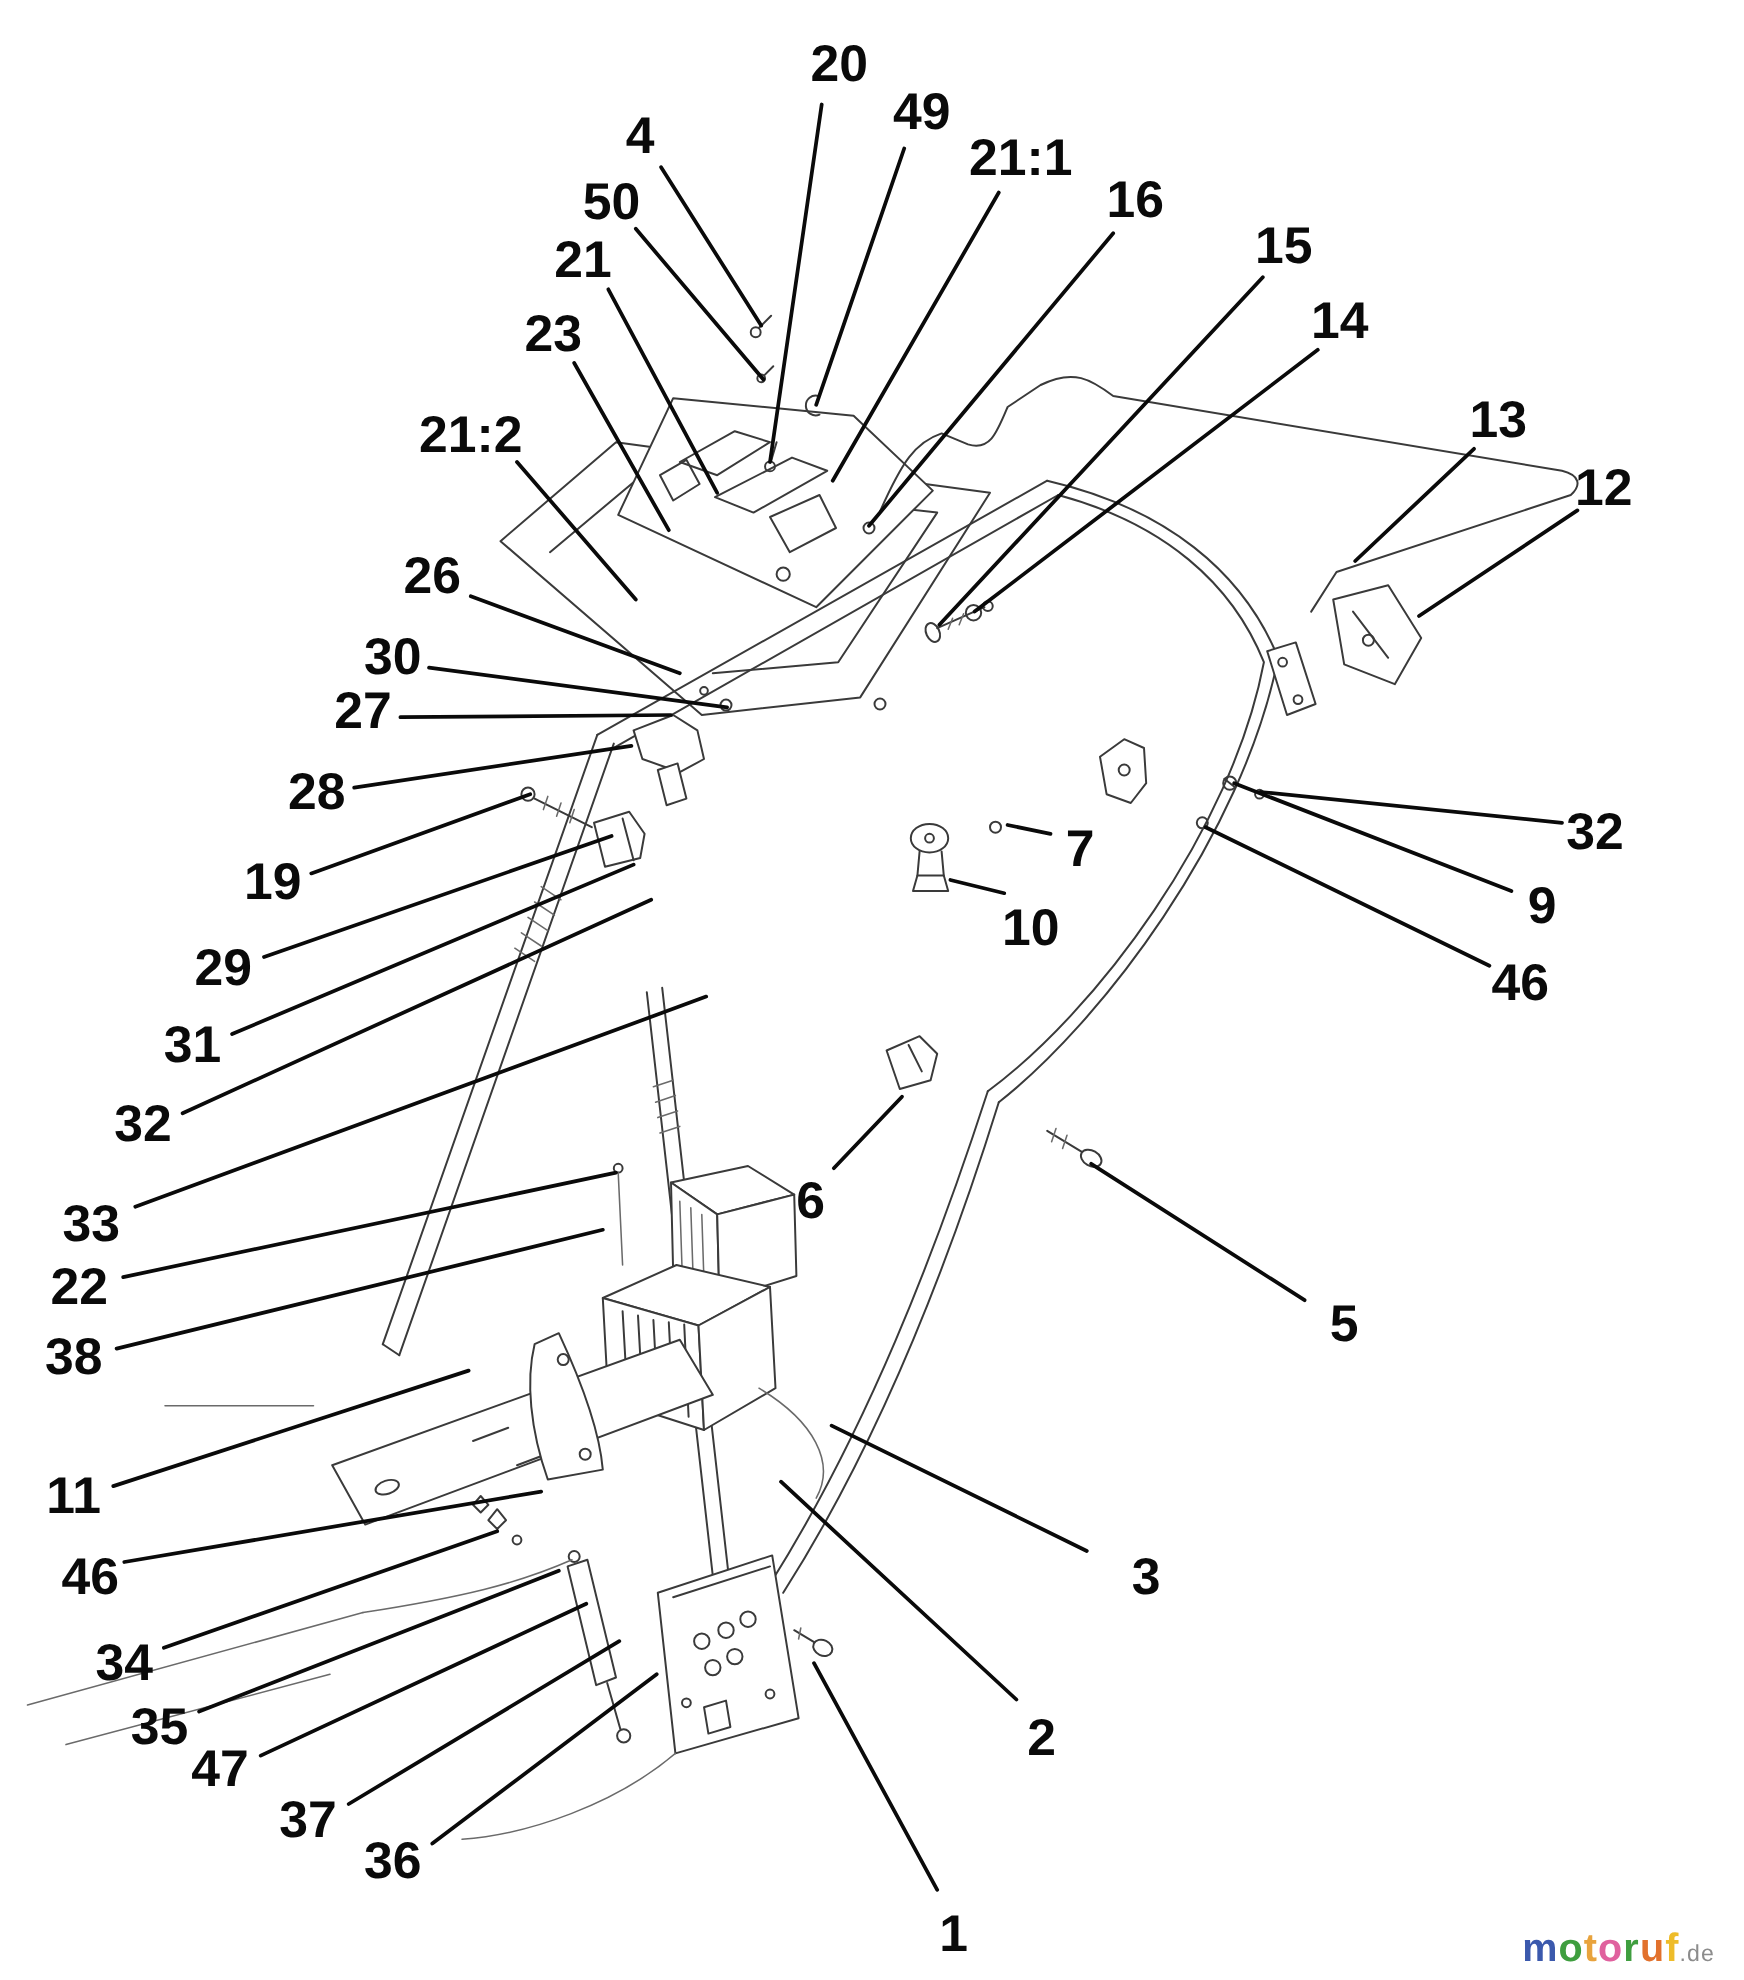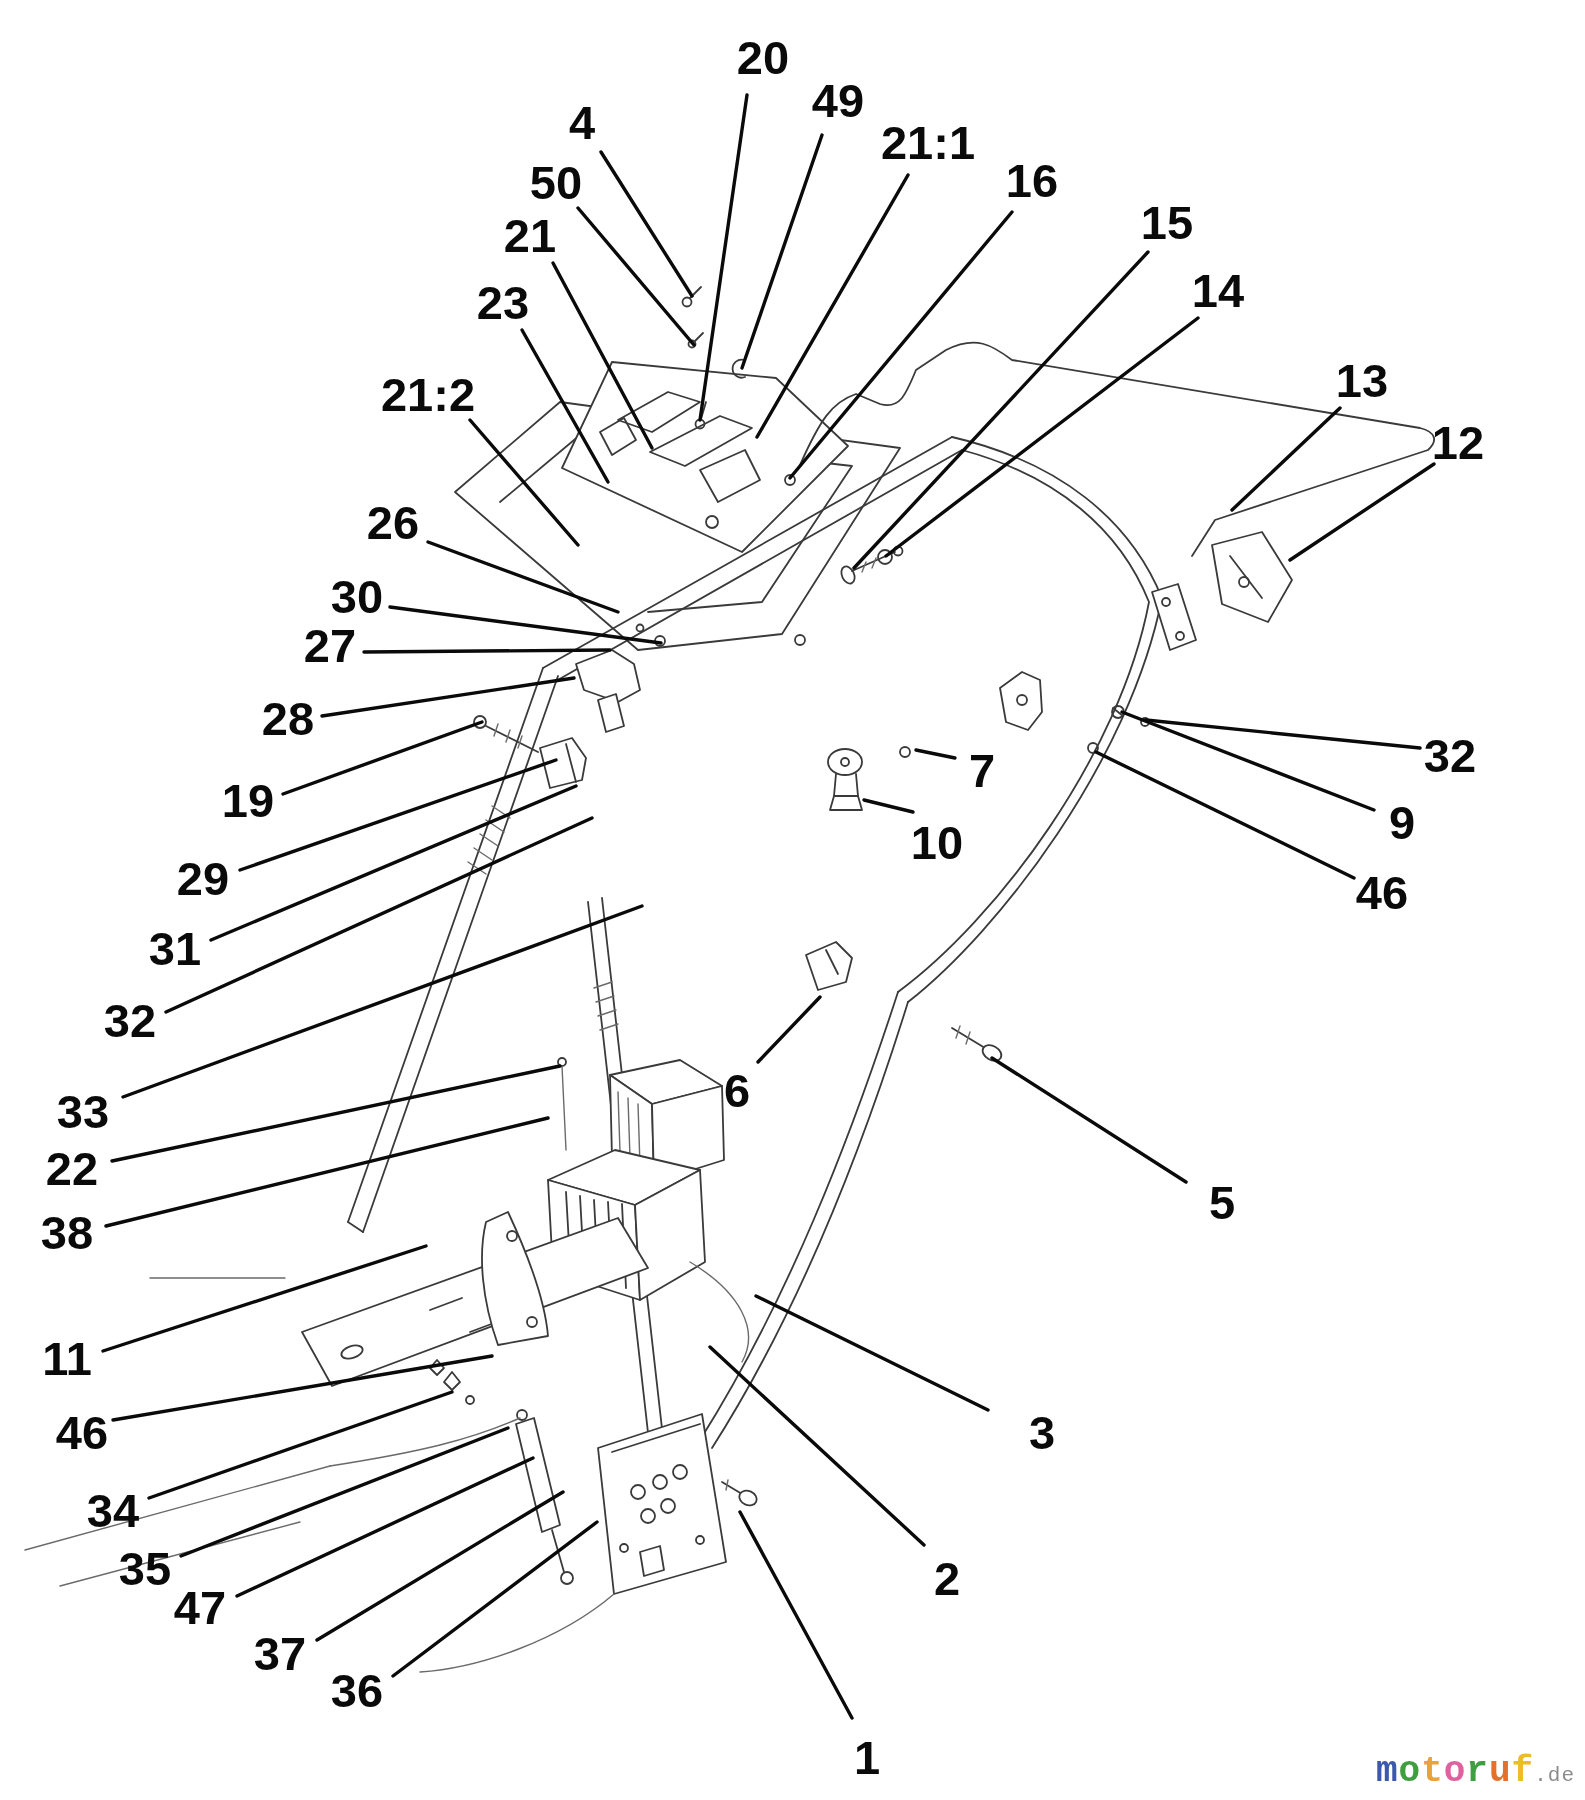--- a/index.html
+++ b/index.html
@@ -42,23 +42,23 @@
   }
   .callout-text {
     font-family: "Liberation Sans", sans-serif;
     font-size: 47px;
     font-weight: 700;
     fill: #0a0a0a;
     text-anchor: middle;
   }
   .watermark {
     position: absolute;
-    right: 10px;
+    right: 26px;
     bottom: 8px;
-    font-family: Liberation Mono, monospace;
+    font-family: Liberation Sans, sans-serif;
     font-weight: 700;
     font-size: 36px;
     letter-spacing: 1px;
     user-select: none;
   }
   .watermark .suffix {
     font-size: 21px;
     font-weight: 400;
   }
 </style>

